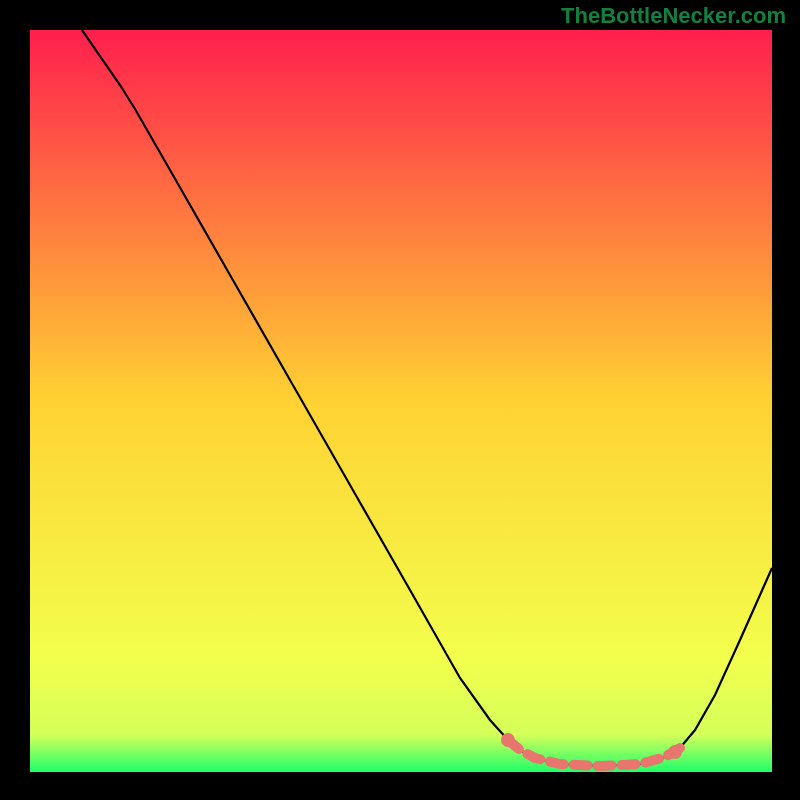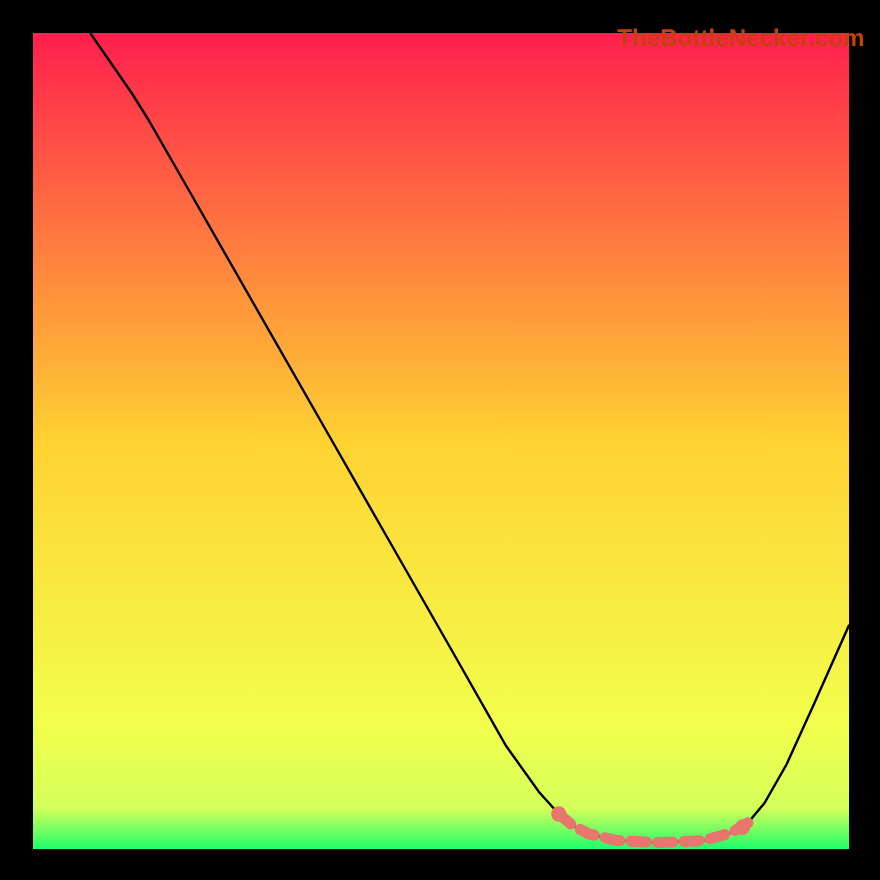--- a/index.html
+++ b/index.html
@@ -6,23 +6,23 @@
     margin: 0;
     padding: 0;
     background: #000;
     width: 800px;
     height: 800px;
     position: relative;
     font-family: Arial, sans-serif;
   }
   .watermark {
     position: absolute;
-    top: 22px;
+    top: 3px;
     right: 14px;
-    color: #c2410c;
+    color: #15803d;
     font-size: 22px;
     font-weight: bold;
     z-index: 10;
   }
   .frame {
     position: absolute;
     top: 30px;
     left: 30px;
     width: 742px;
     height: 742px;

